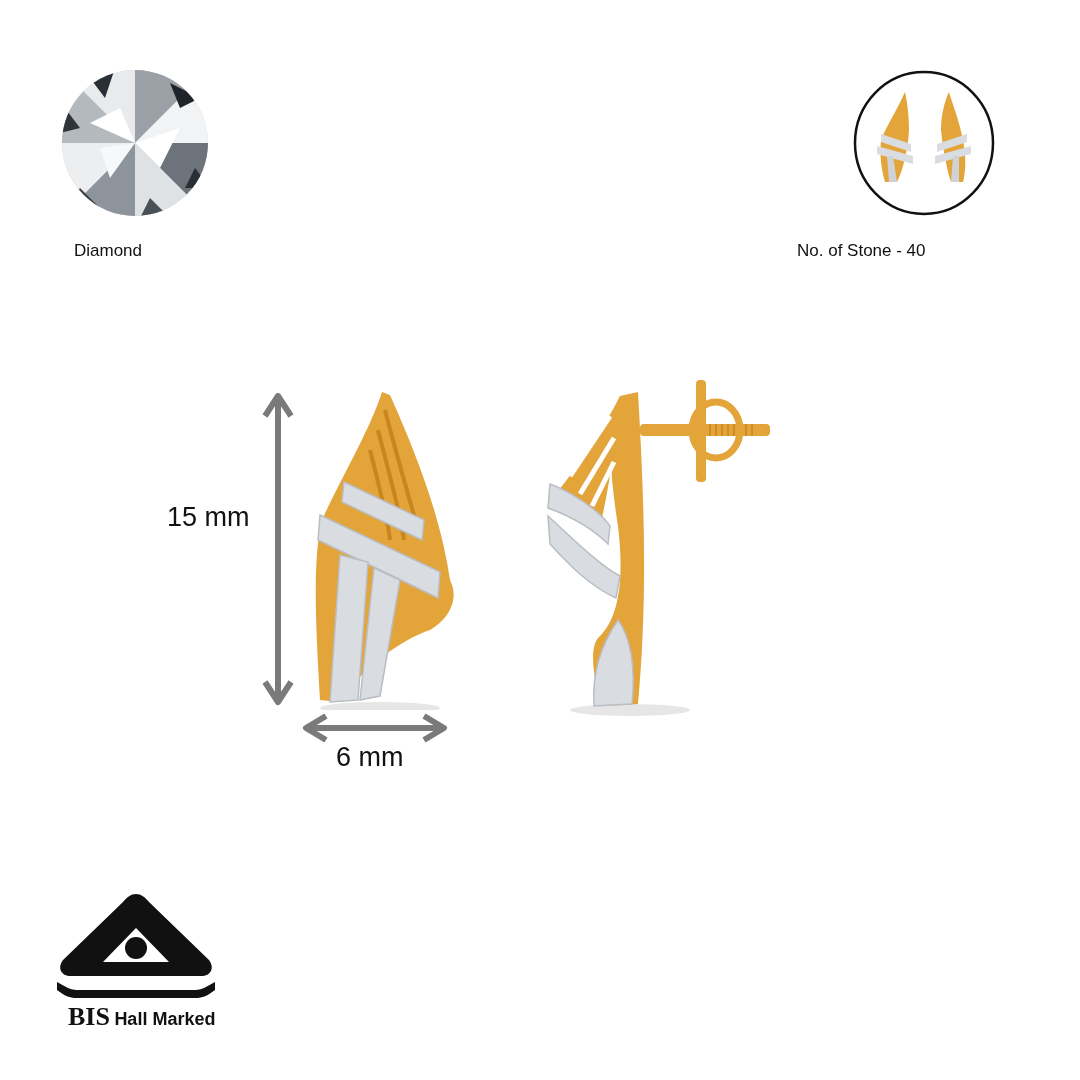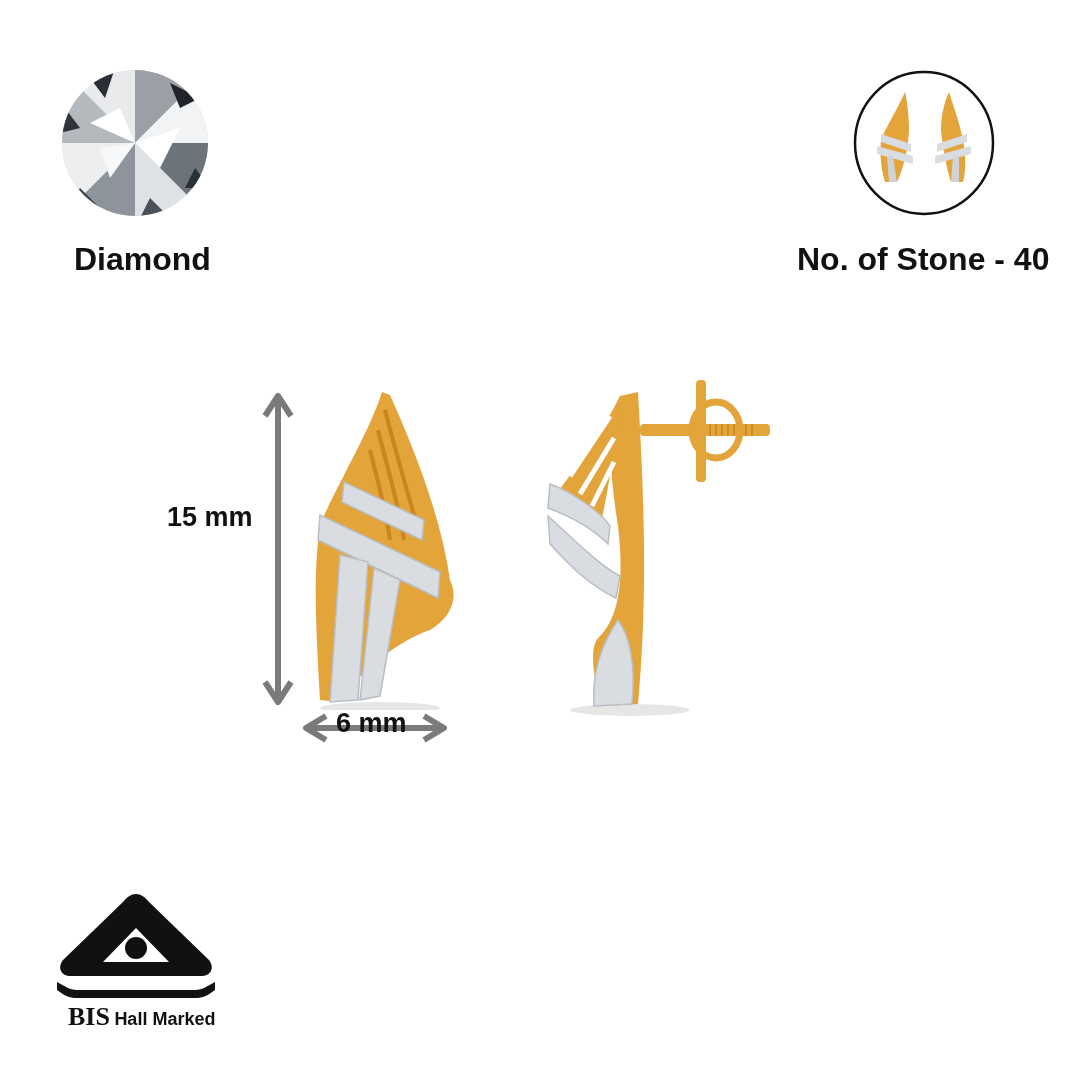--- a/index.html
+++ b/index.html
@@ -1,20 +1,20 @@
 <!DOCTYPE html>
 <html><head>
   <meta charset="utf-8">
   <style>
     html, body { margin:0; padding:0; background:#ffffff; }
     body { width:1080px; height:1080px; position:relative; overflow:hidden;
            font-family:"Liberation Sans", sans-serif; color:#111; }
     .abs { position:absolute; }
-    .label { font-weight:bold; font-size:32px; color:#111; white-space:nowrap; }
-    .dim-label { font-weight:bold; font-size:27px; color:#111; white-space:nowrap; }
+    .label { font-weight:normal; font-size:17px; color:#111; white-space:nowrap; }
+    .dim-label { font-weight:normal; font-size:27px; color:#111; white-space:nowrap; }
     .bis-text { font-family:"Liberation Serif", serif; font-weight:bold; font-size:26px; color:#111; }
     .bis-small { font-family:"Liberation Sans", sans-serif; font-weight:bold; font-size:18px; color:#111; }
     svg { display:block; }
   </style>
 </head>
 <body>
 
 <div class="abs" style="left:60px;top:68px;width:150px;height:150px;">
   <svg width="150" height="150" viewBox="0 0 150 150">
     <defs>
@@ -88,21 +88,21 @@
   </svg>
 </div>
 
 <div class="abs" style="left:302px;top:712px;width:146px;height:32px;">
   <svg width="146" height="32" viewBox="0 0 146 32">
     <line x1="8" y1="16" x2="138" y2="16" stroke="#7A7A7A" stroke-width="6"></line>
     <polyline points="24,4 4,16 24,28" fill="none" stroke="#7A7A7A" stroke-width="6" stroke-linejoin="round"></polyline>
     <polyline points="122,4 142,16 122,28" fill="none" stroke="#7A7A7A" stroke-width="6" stroke-linejoin="round"></polyline>
   </svg>
 </div>
-<div class="abs dim-label" style="left:336px;top:708px;">6 mm</div>
+<div class="abs dim-label" style="left:336px;top:742px;">6 mm</div>
 
 <div class="abs" style="left:540px;top:376px;width:240px;height:340px;">
   <svg width="240" height="340" viewBox="0 0 240 340">
     <ellipse cx="90" cy="334" rx="60" ry="6" fill="#e6e6e6"></ellipse>
     <rect x="100" y="48" width="130" height="12" rx="4" fill="#E3A43A"></rect>
     <g stroke="#C9851E" stroke-width="1.5">
       <line x1="170" y1="48" x2="170" y2="60"></line>
         <line x1="176" y1="48" x2="176" y2="60"></line>
       <line x1="182" y1="48" x2="182" y2="60"></line>
         <line x1="188" y1="48" x2="188" y2="60"></line>

